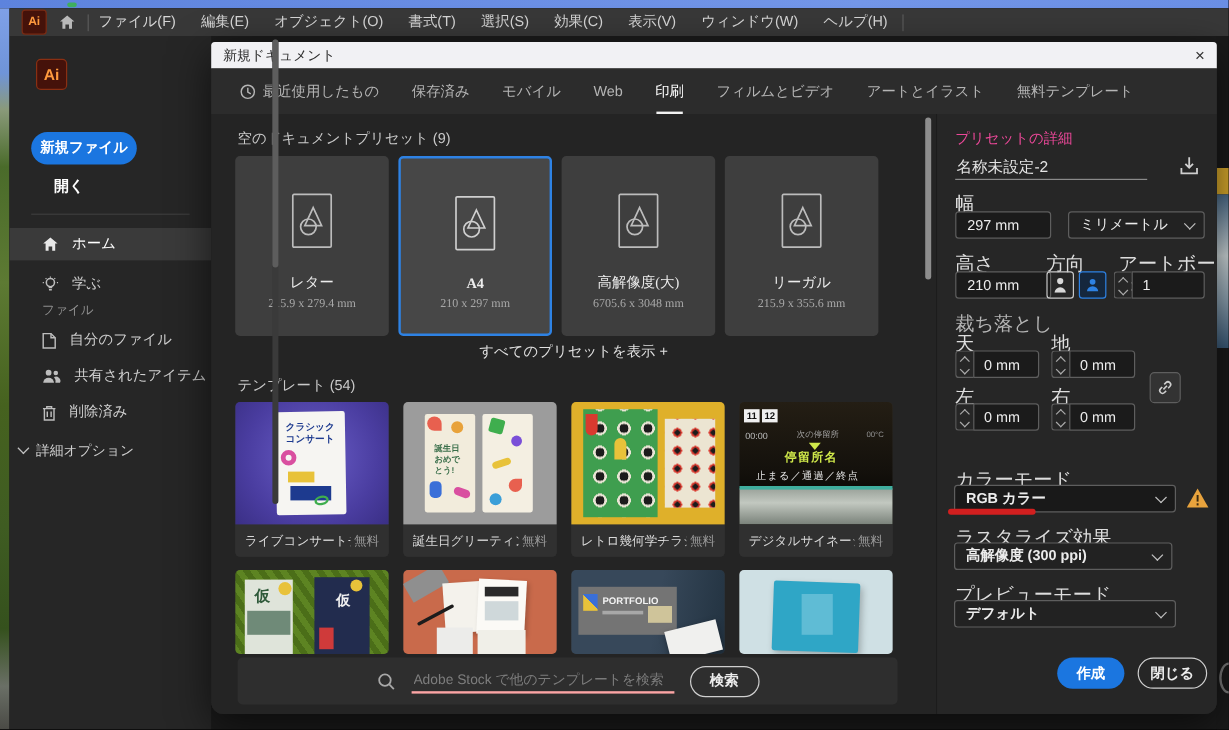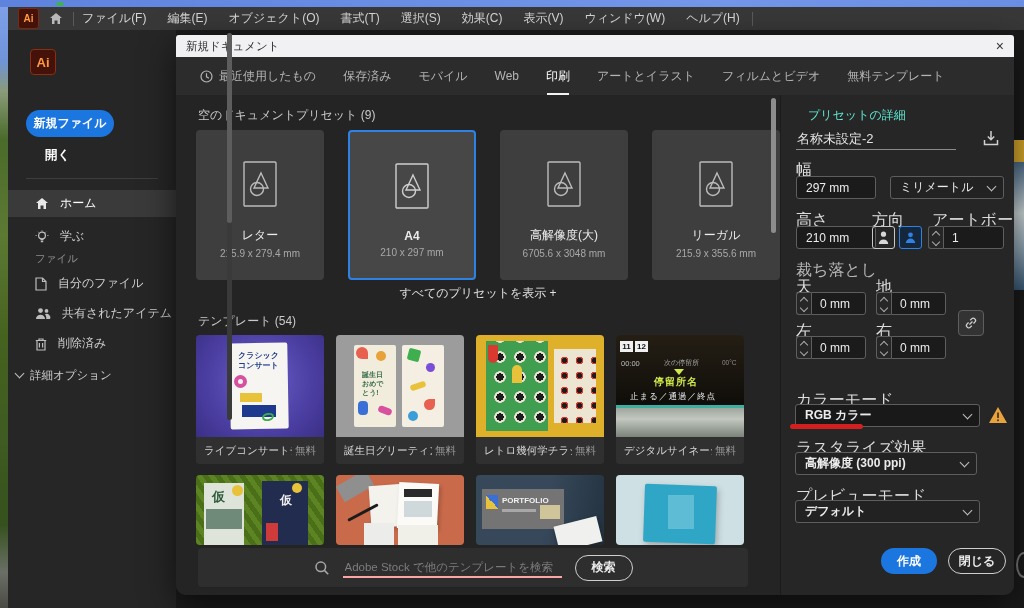--- a/index.html
+++ b/index.html
@@ -49,21 +49,21 @@
   .dlg-title .t{font-size:11.5px;color:#2e2e2e;}
   .dlg-close{font-size:14px;color:#333;cursor:pointer;line-height:1;}
   .tabbar{left:176px;top:57px;width:838px;height:38px;background:#2c2c2c;display:flex;align-items:stretch;gap:27px;padding-left:24px;box-sizing:border-box;}
   .tab{display:flex;align-items:center;gap:6px;font-size:12px;color:#b5b5b5;position:relative;cursor:pointer;}
   .tab.active{color:#fff;}
   .tab.active::after{content:'';position:absolute;bottom:0;left:1px;right:1px;height:2px;background:#f2f2f2;}
 
   
   .main{left:176px;top:95px;width:604px;height:500px;background:#242424;border-radius:0 0 0 10px;}
   .sec-head{font-size:12px;color:#c9c9c9;}
-  .preset-row{position:absolute;left:20px;top:35px;display:flex;gap:24px;}
+  .preset-row{position:absolute;left:20px;top:35px;display:flex;gap:8px;font-family:Liberation Serif, serif;}
   .pcard{width:128px;height:150px;background:#3e3e3e;border-radius:4px;box-sizing:border-box;cursor:pointer;
          display:flex;flex-direction:column;align-items:center;}
   .pcard.sel{background:#474747;border:2px solid #2e82e4;}
   .pcard .pic{margin-top:26px;height:56px;display:flex;align-items:center;}
   .pcard .nm{margin-top:15px;font-size:12px;color:#ececec;}
   .pcard .dm{margin-top:4px;font-size:10px;color:#a8a8a8;}
   .show-all{position:absolute;left:0;top:190px;width:604px;text-align:center;font-size:12px;color:#e0e0e0;cursor:pointer;}
   .tmpl-row{position:absolute;left:20px;display:flex;gap:12px;}
   .tcard{width:128px;border-radius:4px;overflow:hidden;background:#303030;cursor:pointer;}
   .tthumb{width:128px;height:102px;position:relative;overflow:hidden;}
@@ -81,21 +81,21 @@
   .search-input::placeholder{color:#7d7d7d;}
   .btn-outline{border:1.5px solid #cfcfcf;border-radius:14px;background:transparent;color:#ececec;
                font-size:12px;font-weight:bold;cursor:pointer;font-family:inherit;}
   .btn-search{width:58px;height:26px;}
 
   
   .main-scroll{position:absolute;left:595px;top:3px;width:5px;height:135px;background:#8d8d8d;border-radius:3px;}
 
   
   .panel{left:780px;top:95px;width:234px;height:500px;background:#262626;border-radius:0 0 10px 0;border-left:1px solid #1c1c1c;box-sizing:border-box;}
-  .pan-head{position:absolute;left:16px;top:12px;font-size:12px;color:#5eead4;margin-left:12px;}
+  .pan-head{position:absolute;left:16px;top:12px;font-size:12px;color:#ec4899;}
   .name-field{position:absolute;left:16px;top:33px;width:158px;background:transparent;border:none;border-bottom:1px solid #8a8a8a;
               color:#e4e4e4;font-size:13px;padding:3px 1px;outline:none;font-family:inherit;}
   .save-btn{position:absolute;left:202px;top:32px;width:22px;height:22px;cursor:pointer;display:flex;align-items:center;justify-content:center;}
   .fld{background:#1b1b1b;border:1px solid #5e5e5e;border-radius:3px;color:#ececec;font-size:12px;
        display:flex;align-items:center;box-sizing:border-box;}
   .inputbox{position:absolute;height:23px;padding-left:9px;}
   .ddown{position:absolute;height:23px;padding-left:9px;justify-content:space-between;padding-right:8px;cursor:pointer;background:#222;}
   .chev{width:6px;height:6px;border-right:1.6px solid #c2c2c2;border-bottom:1.6px solid #c2c2c2;transform:rotate(45deg);margin-top:-3px;flex:none;}
   .stepper{position:absolute;height:23px;display:flex;}
   .st-btns{width:15px;background:#262626;border:1px solid #5e5e5e;border-right:none;border-radius:3px 0 0 3px;
@@ -252,24 +252,24 @@
     <div class="tab">
         <span>モバイル</span>
       </div>
     <div class="tab">
         <span>Web</span>
       </div>
     <div class="tab active">
         <span>印刷</span>
       </div>
     <div class="tab">
+        <span>フィルムとビデオ</span>
+      </div>
+    <div class="tab">
         <span>アートとイラスト</span>
-      </div>
-    <div class="tab">
-        <span>フィルムとビデオ</span>
       </div>
     <div class="tab">
         <span>無料テンプレート</span>
       </div>
   </div>
 
   <div class="abs main">
     <div class="sec-head" style="position:absolute;left:22px;top:12px;">空のドキュメントプリセット  (9)</div>
 
     <div class="preset-row">

